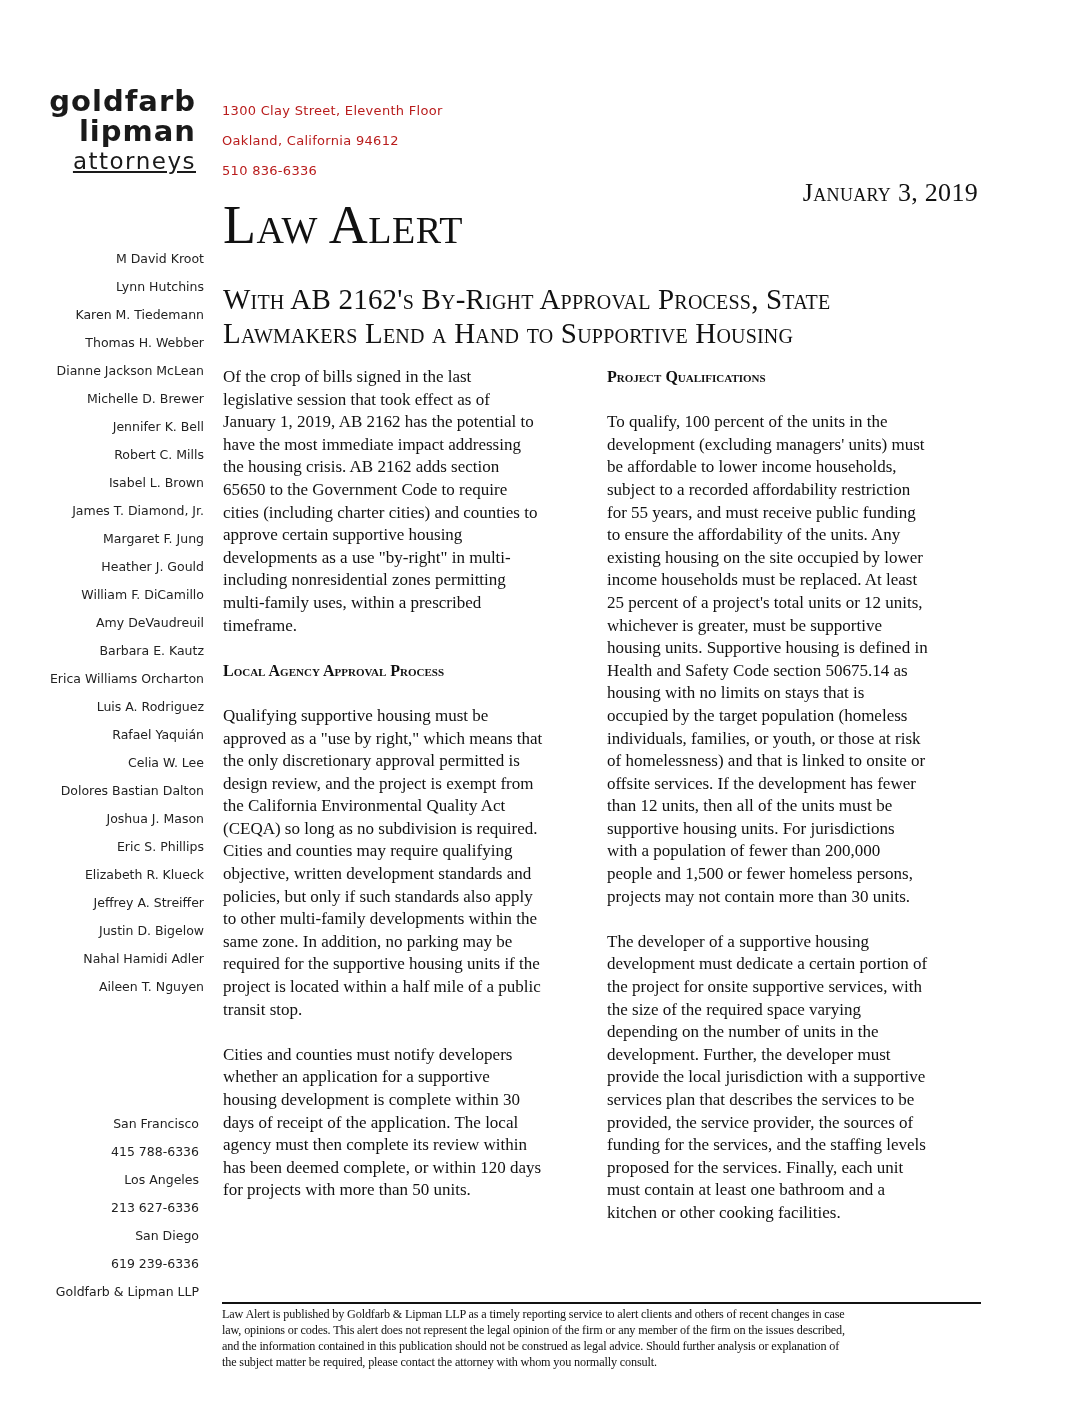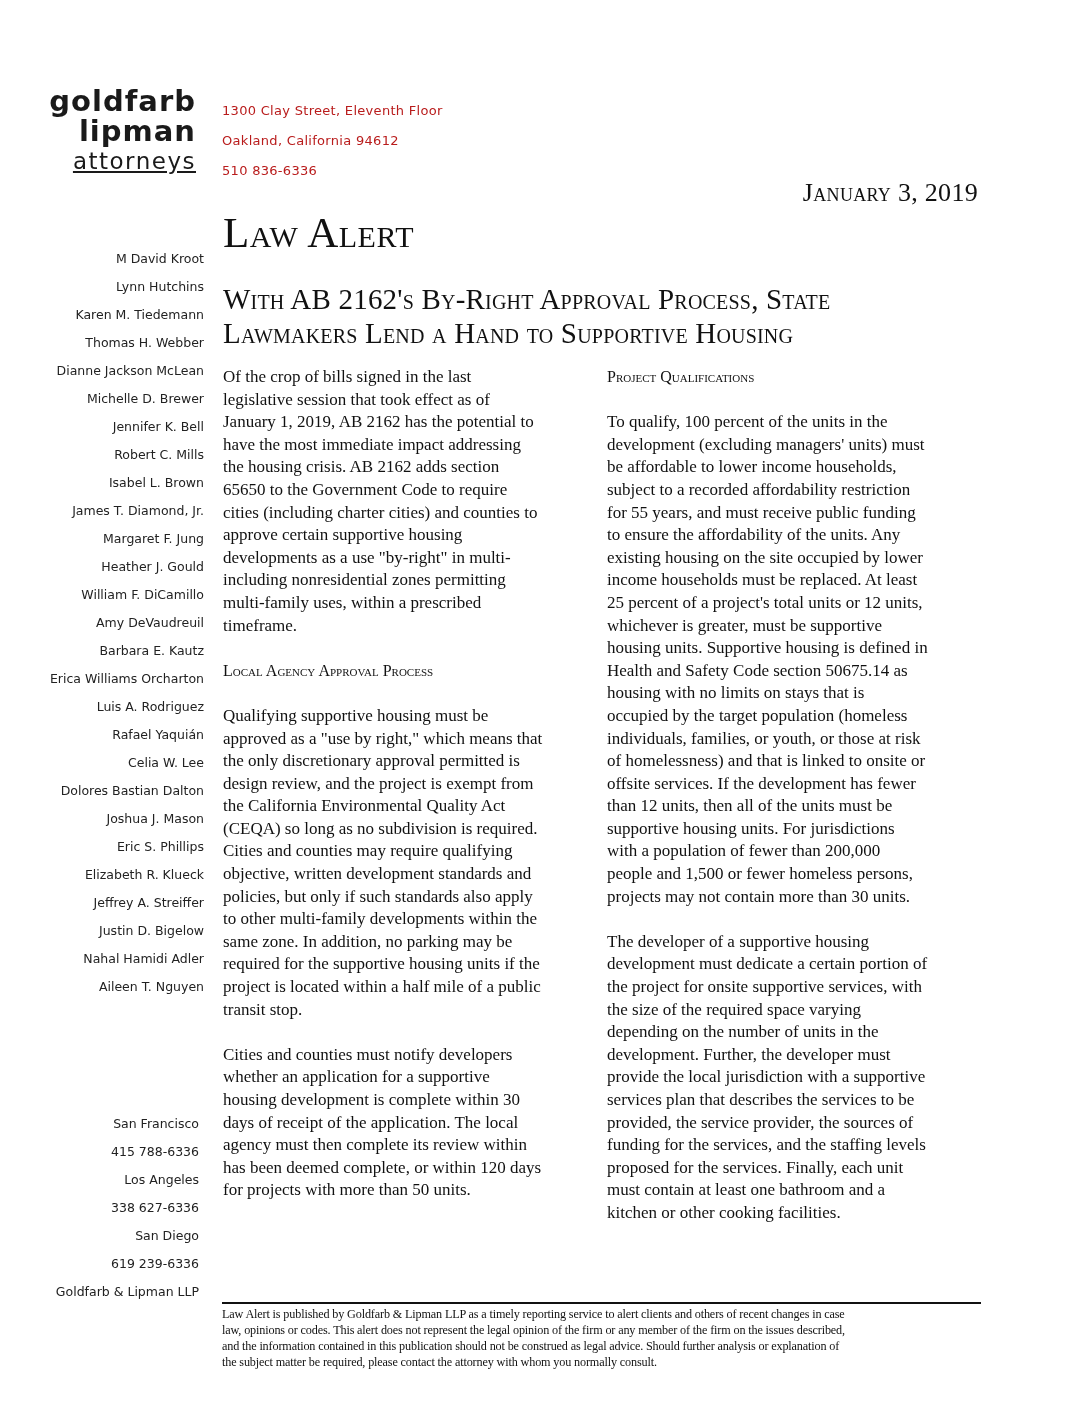--- a/index.html
+++ b/index.html
@@ -27,22 +27,22 @@
   #address div { height: 30px; }
 
   
   #date {
     position: absolute; right: 110px; top: 178px;
     font-size: 26px; font-variant: small-caps; letter-spacing: 0.3px;
   }
 
   
   #law-alert {
-    position: absolute; left: 223px; top: 205px;
-    font-size: 43px; font-variant: small-caps; letter-spacing: 0.5px;
+    position: absolute; left: 223px; top: 197px;
+    font-size: 54px; font-variant: small-caps; letter-spacing: 0.5px;
     line-height: 56px;
   }
 
   
   #headline {
     position: absolute; left: 223px; top: 282px; width: 760px;
     font-size: 29px; font-variant: small-caps; line-height: 34px;
     letter-spacing: 0.2px;
   }
   #headline div { white-space: nowrap; }
@@ -65,21 +65,21 @@
   
   .col {
     position: absolute; top: 366px;
     font-size: 17px; line-height: 22.6px; color: #111;
   }
   #col-left { left: 223px; width: 370px; }
   #col-right { left: 607px; width: 376px; }
   .col .line { white-space: nowrap; height: 22.6px; }
   .col .gap { height: 22.6px; }
   .col .heading {
-    font-weight: normal; font-variant: small-caps; font-size: 16px;
+    font-weight: bold; font-variant: small-caps; font-size: 16px;
     height: 22.6px; line-height: 22.6px;
   }
   #col-right .line { font-weight: normal; }
 
   
   #footer-rule {
     position: absolute; left: 222px; top: 1302px; width: 759px; height: 2px; background: #111;
   }
   #footer-text {
     position: absolute; left: 222px; top: 1306px; width: 762px;
@@ -138,21 +138,21 @@
     <div>Jeffrey A. Streiffer</div>
     <div>Justin D. Bigelow</div>
     <div>Nahal Hamidi Adler</div>
     <div>Aileen T. Nguyen</div>
   </div>
 
 <div id="offices">
     <div>San Francisco</div>
     <div>415 788-6336</div>
     <div>Los Angeles</div>
-    <div>338 627-6336</div>
+    <div>213 627-6336</div>
     <div>San Diego</div>
     <div>619 239-6336</div>
     <div>Goldfarb &amp; Lipman LLP</div>
   </div>
 
 <div id="col-left" class="col">
   <div id="left-intro">
       <div class="line">Of the crop of bills signed in the last</div>
       <div class="line">legislative session that took effect as of</div>
       <div class="line">January 1, 2019, AB 2162 has the potential to</div>

